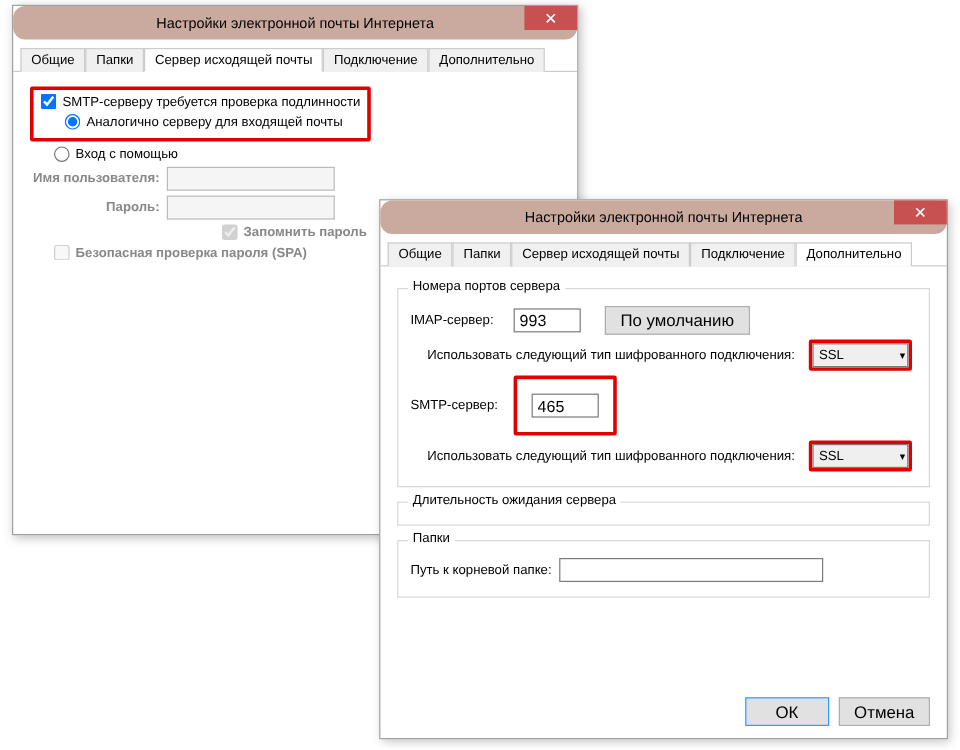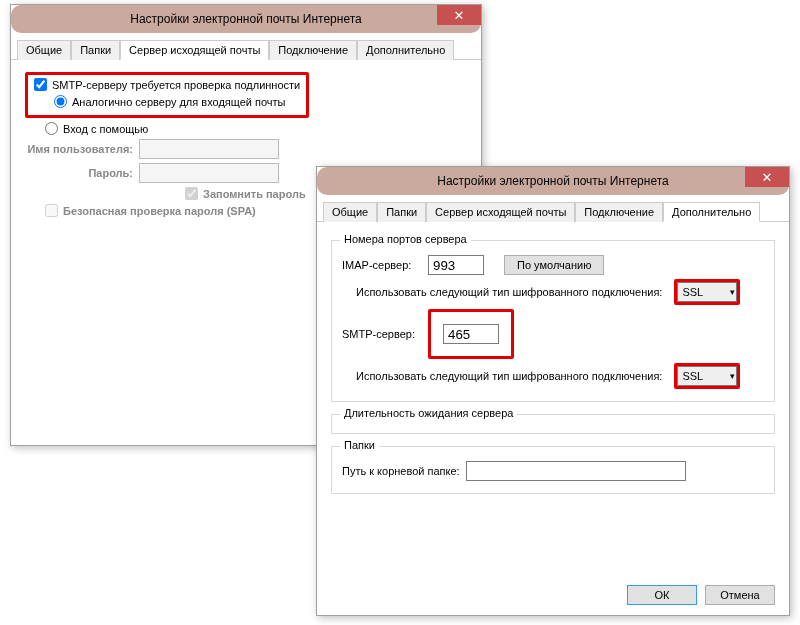--- a/index.html
+++ b/index.html
@@ -118,21 +118,21 @@
     top: -8px;
     left: 8px;
     background: #fff;
     padding: 0 4px;
     font-size: 11px;
   }
   .btn {
     border: 1px solid #adadad;
     background: #e1e1e1;
     padding: 3px 12px;
-    font-size: 11px;
+    font-size: 14px;
     cursor: pointer;
     min-width: 70px;
     text-align: center;
   }
   .btn.primary {
     border: 1px solid #3399ff;
   }
   .small-input {
     width: 56px;
     height: 20px;
@@ -141,21 +141,21 @@
     text-align: left;
     background: #fff;
   }
   .dropdown {
     height: 20px;
     border: 1px solid #7a7a7a;
     background: #efefef;
     display: inline-flex;
     align-items: center;
     justify-content: space-between;
-    width: 60px;
+    width: 80px;
     padding: 0 2px 0 4px;
     cursor: pointer;
   }
   .chev {
     font-size: 9px;
   }
   .slider-track {
     width: 80px;
     height: 18px;
     position: relative;

